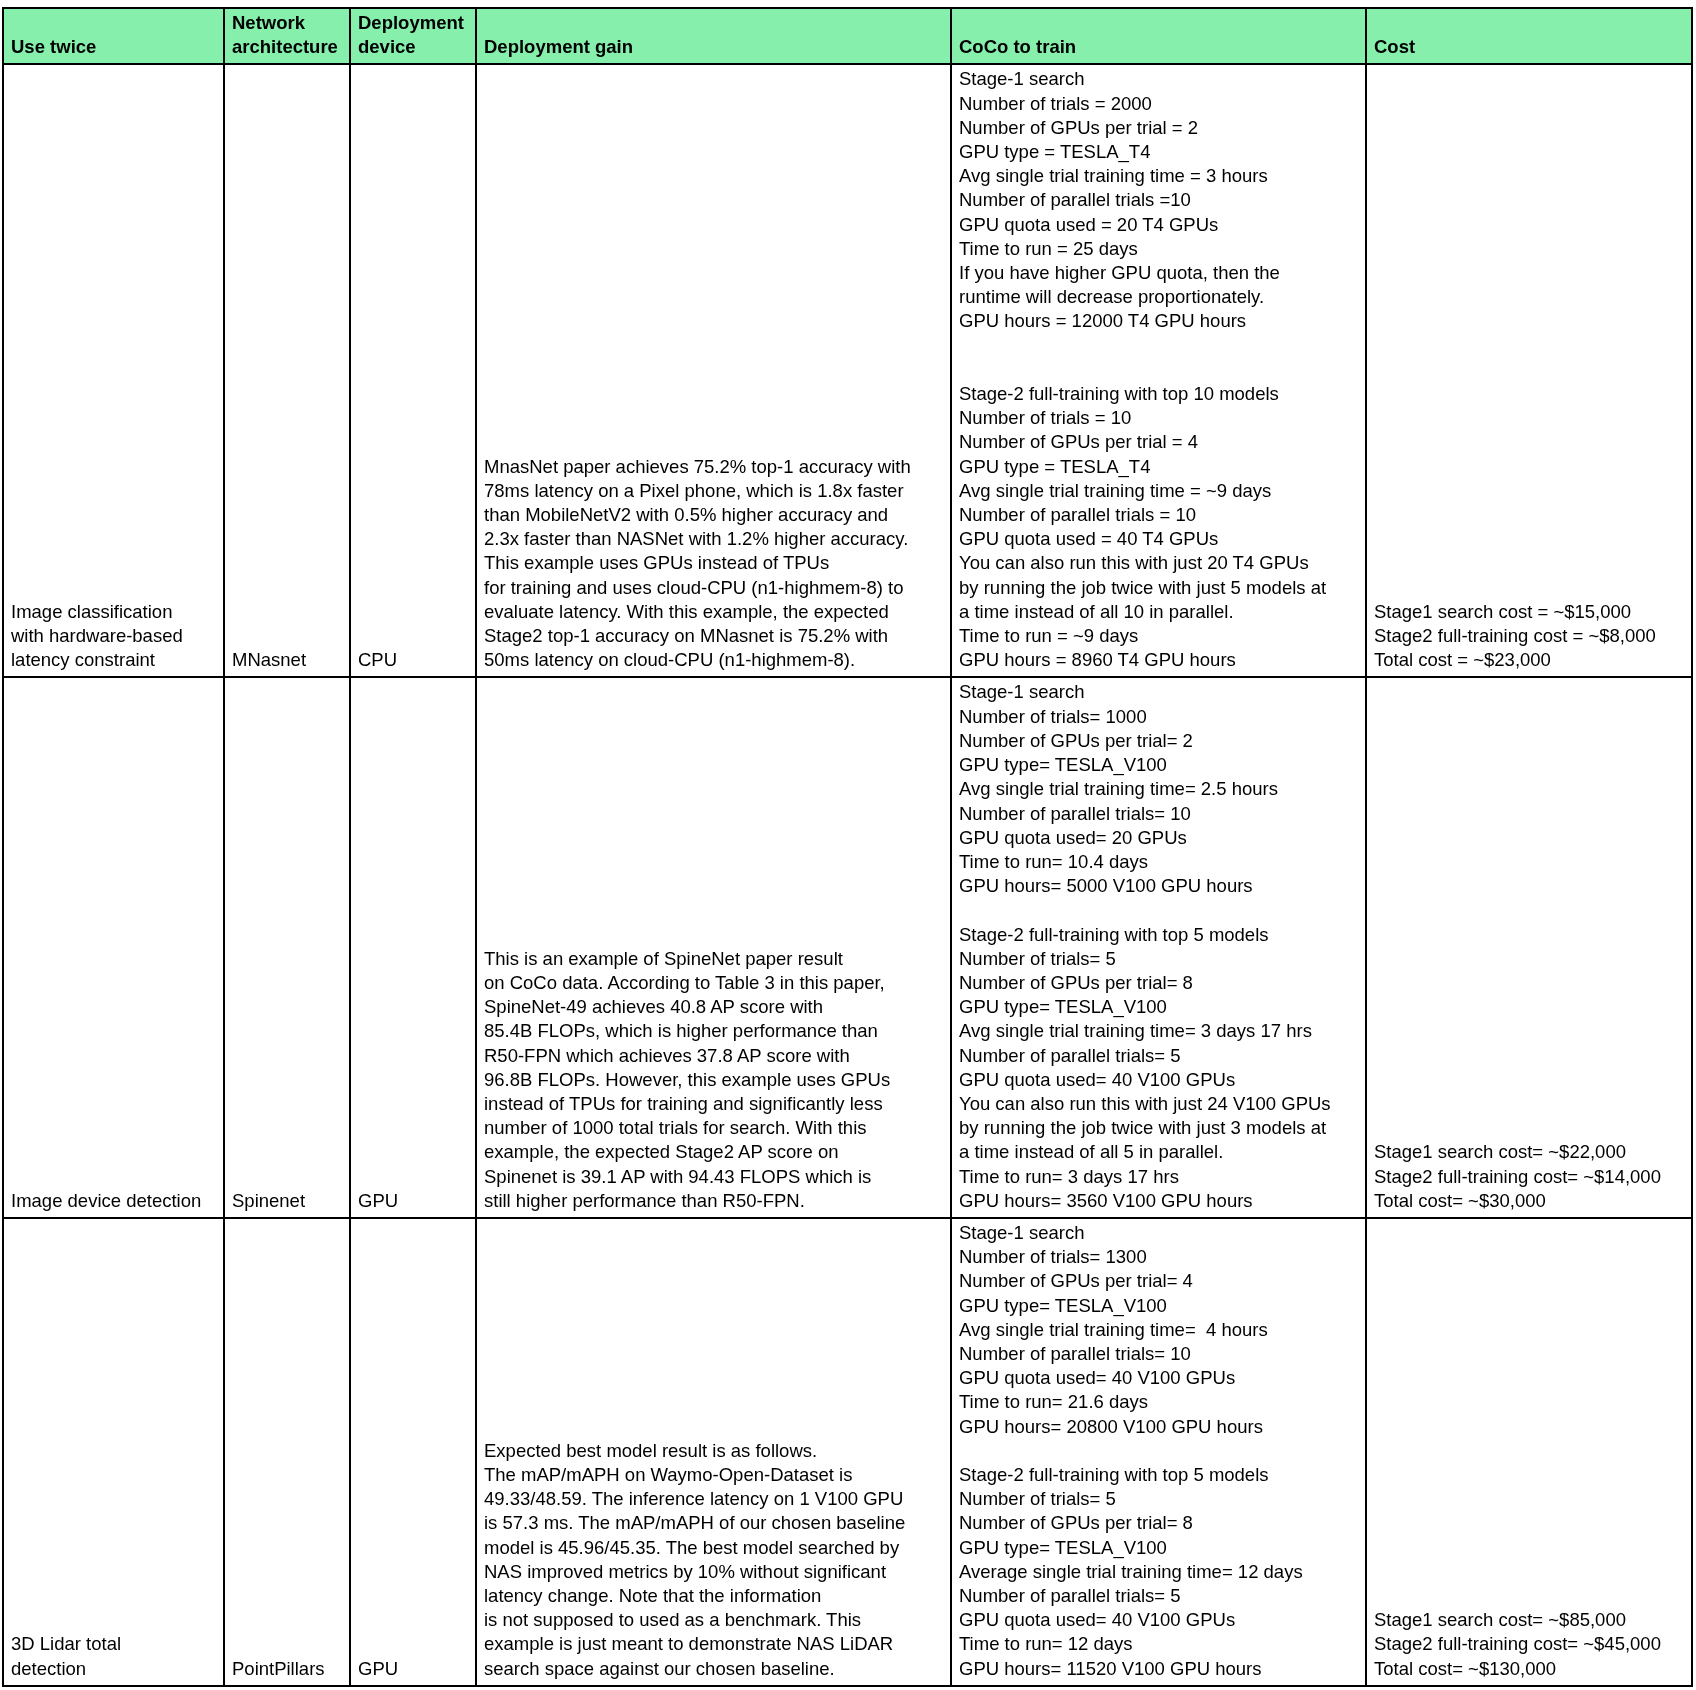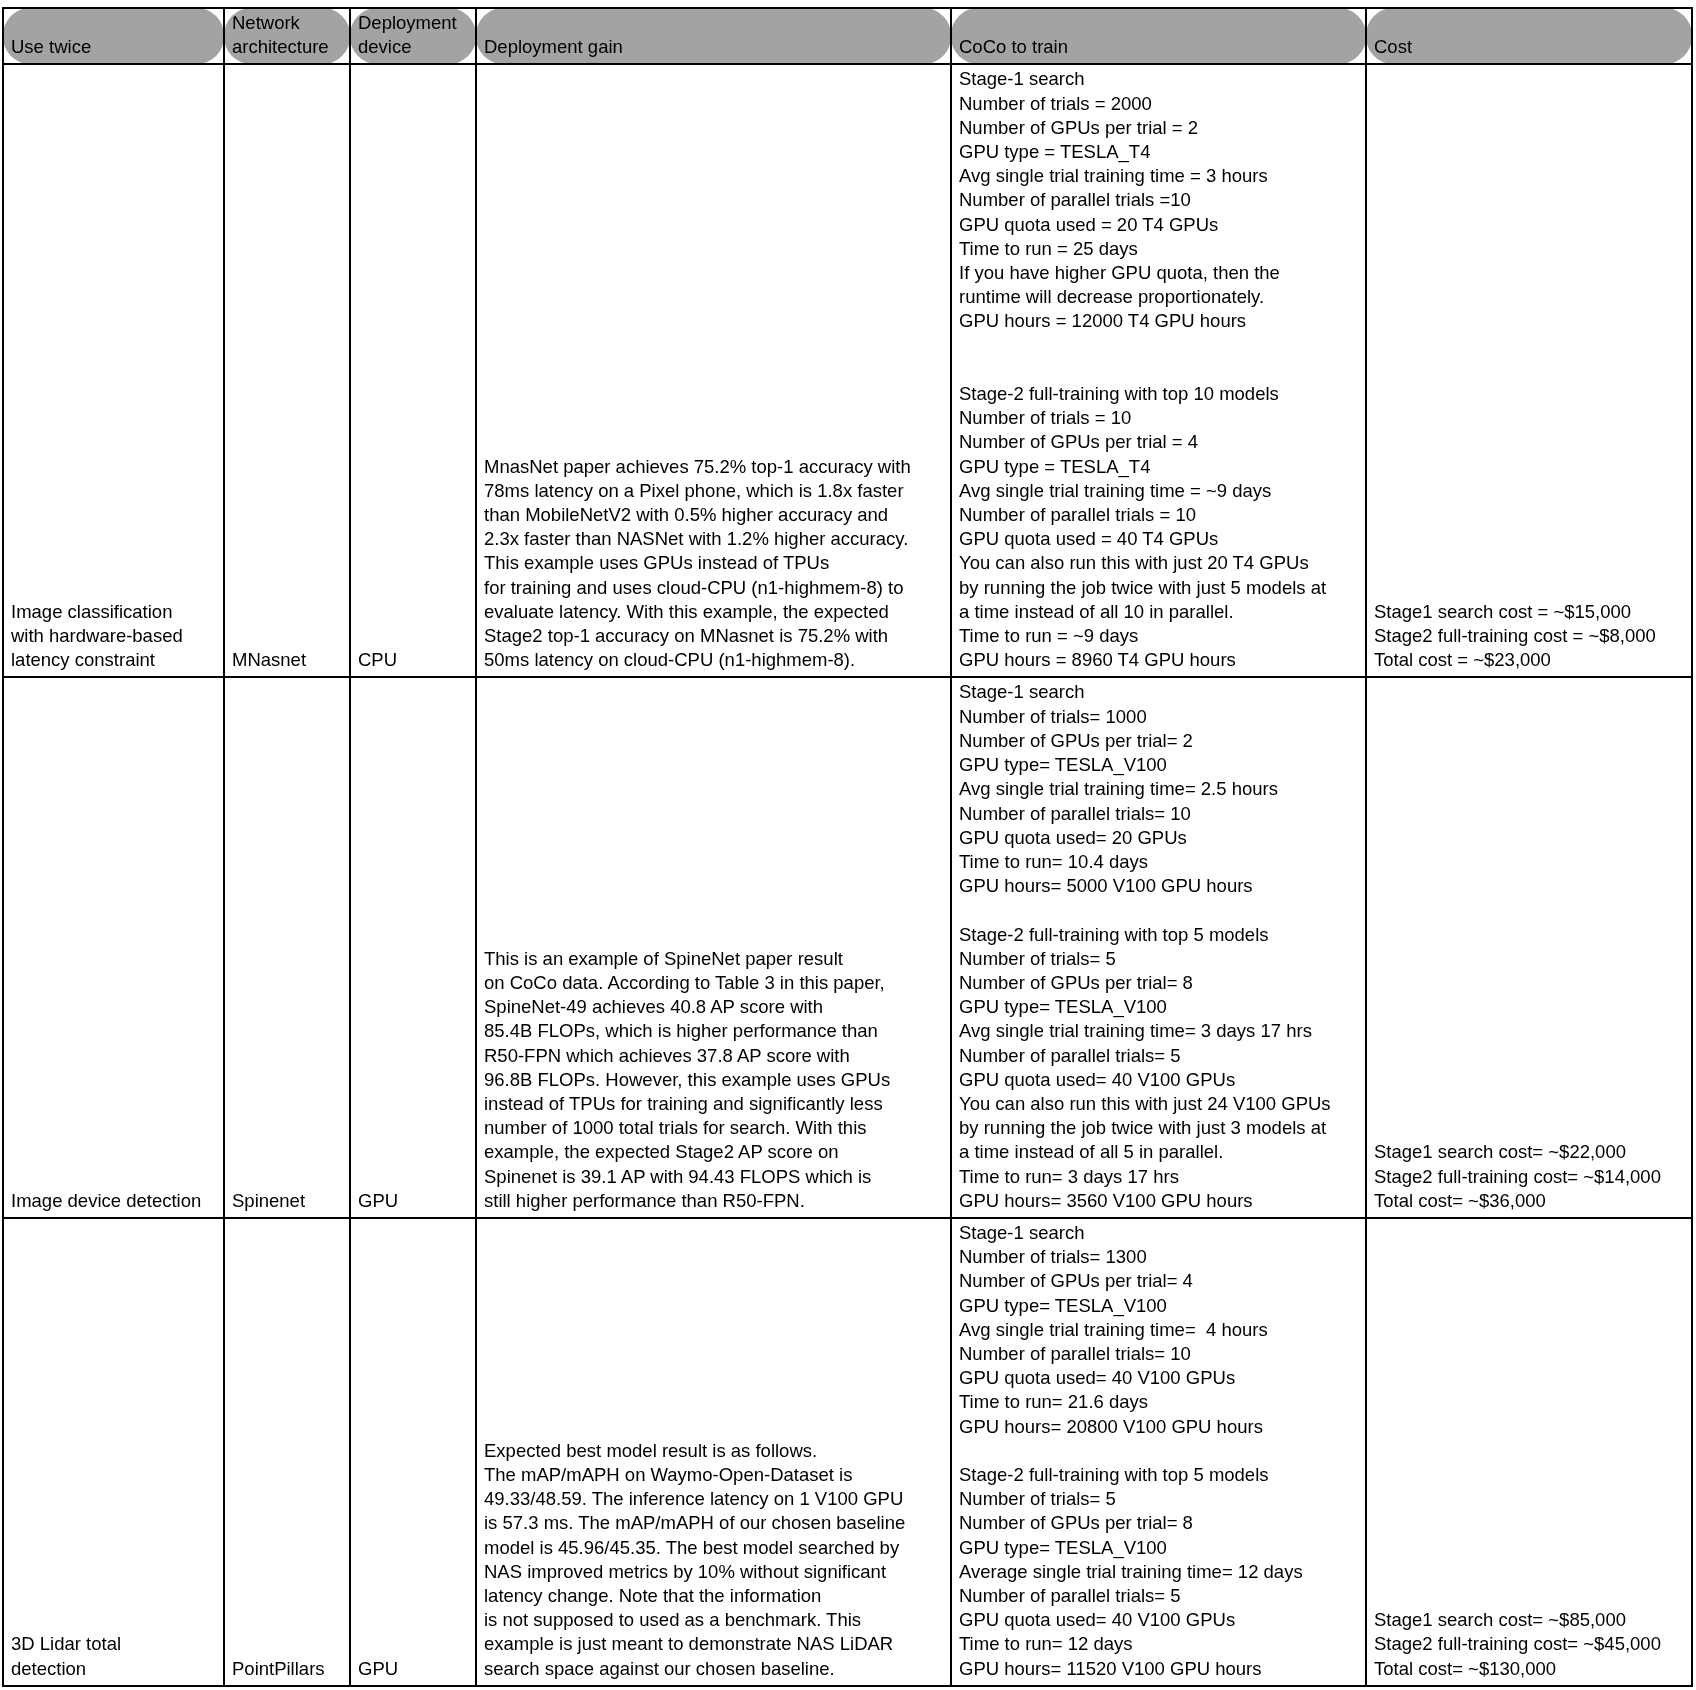--- a/index.html
+++ b/index.html
@@ -26,23 +26,22 @@
     border: 2px solid #000000;
   }
   th, td {
     vertical-align: bottom;
     text-align: left;
     padding: 2px 6px 4px 7px;
     white-space: pre-wrap;
     overflow: hidden;
   }
   th {
-    background: #a3a3a3;
-    font-weight: normal;
-    border-radius: 27px;
+    background: #86efac;
+    font-weight: bold;
   }
 </style>
 </head>
 <body>
 
 <div class="page">
   <table class="nas-table">
     <colgroup>
       <col style="width:221px">
       <col style="width:126px">
@@ -140,21 +139,21 @@
 Avg single trial training time= 3 days 17 hrs
 Number of parallel trials= 5
 GPU quota used= 40 V100 GPUs
 You can also run this with just 24 V100 GPUs
 by running the job twice with just 3 models at
 a time instead of all 5 in parallel.
 Time to run= 3 days 17 hrs
 GPU hours= 3560 V100 GPU hours</td>
         <td>Stage1 search cost= ~$22,000
 Stage2 full-training cost= ~$14,000
-Total cost= ~$36,000</td>
+Total cost= ~$30,000</td>
       </tr>
       <tr>
         <td>3D Lidar total
 detection</td>
         <td>PointPillars</td>
         <td>GPU</td>
         <td>Expected best model result is as follows.
 The mAP/mAPH on Waymo-Open-Dataset is
 49.33/48.59. The inference latency on 1 V100 GPU
 is 57.3 ms. The mAP/mAPH of our chosen baseline

